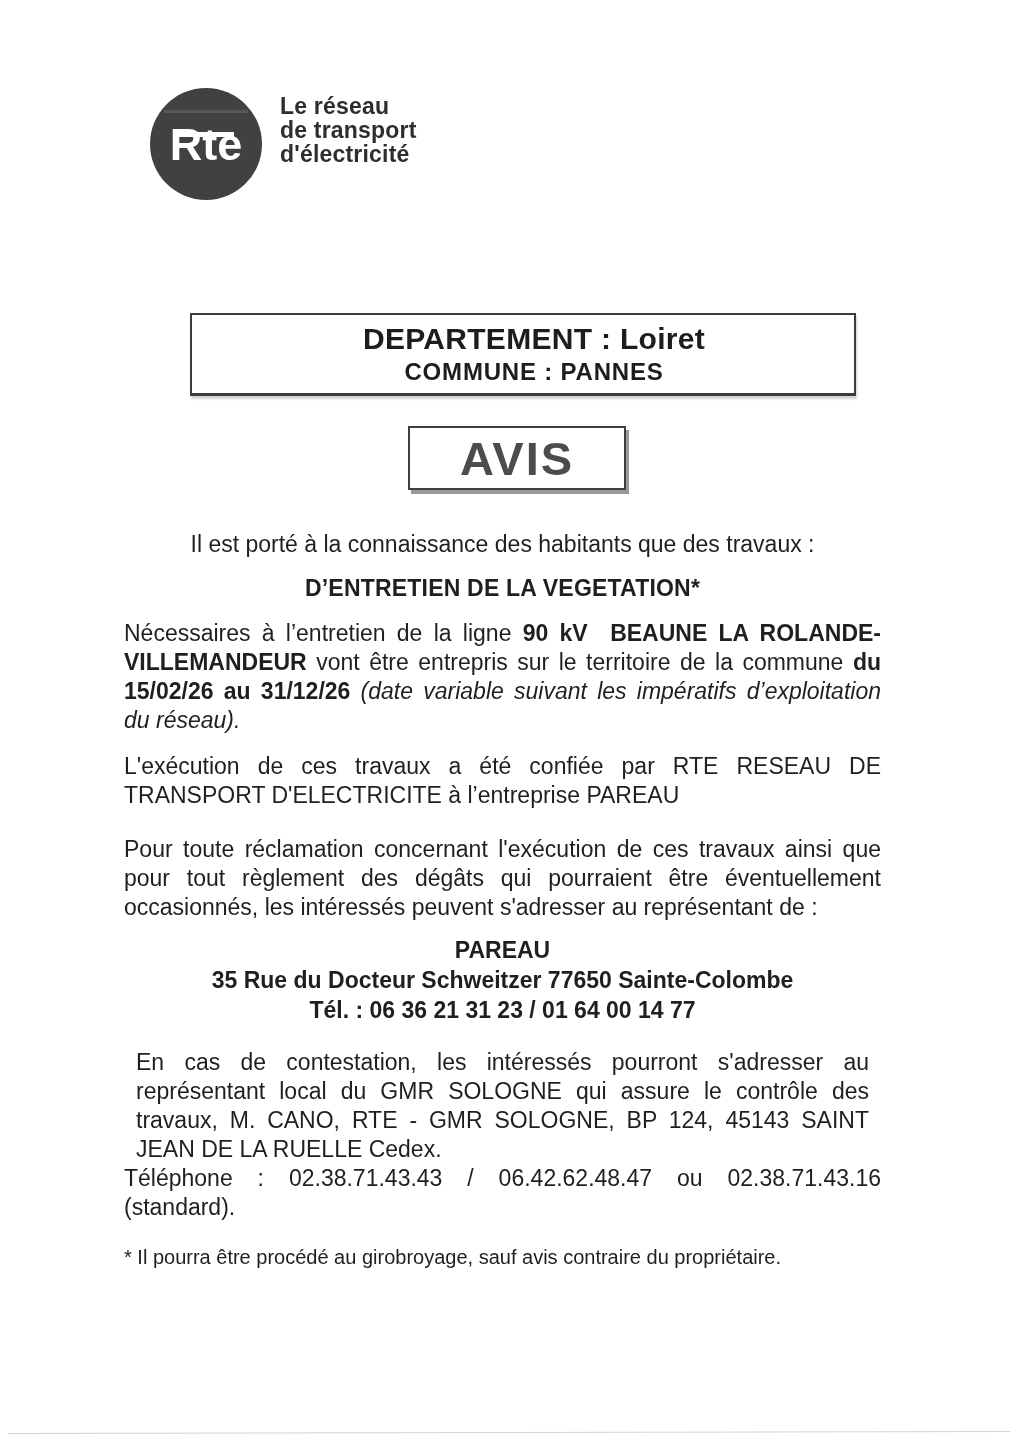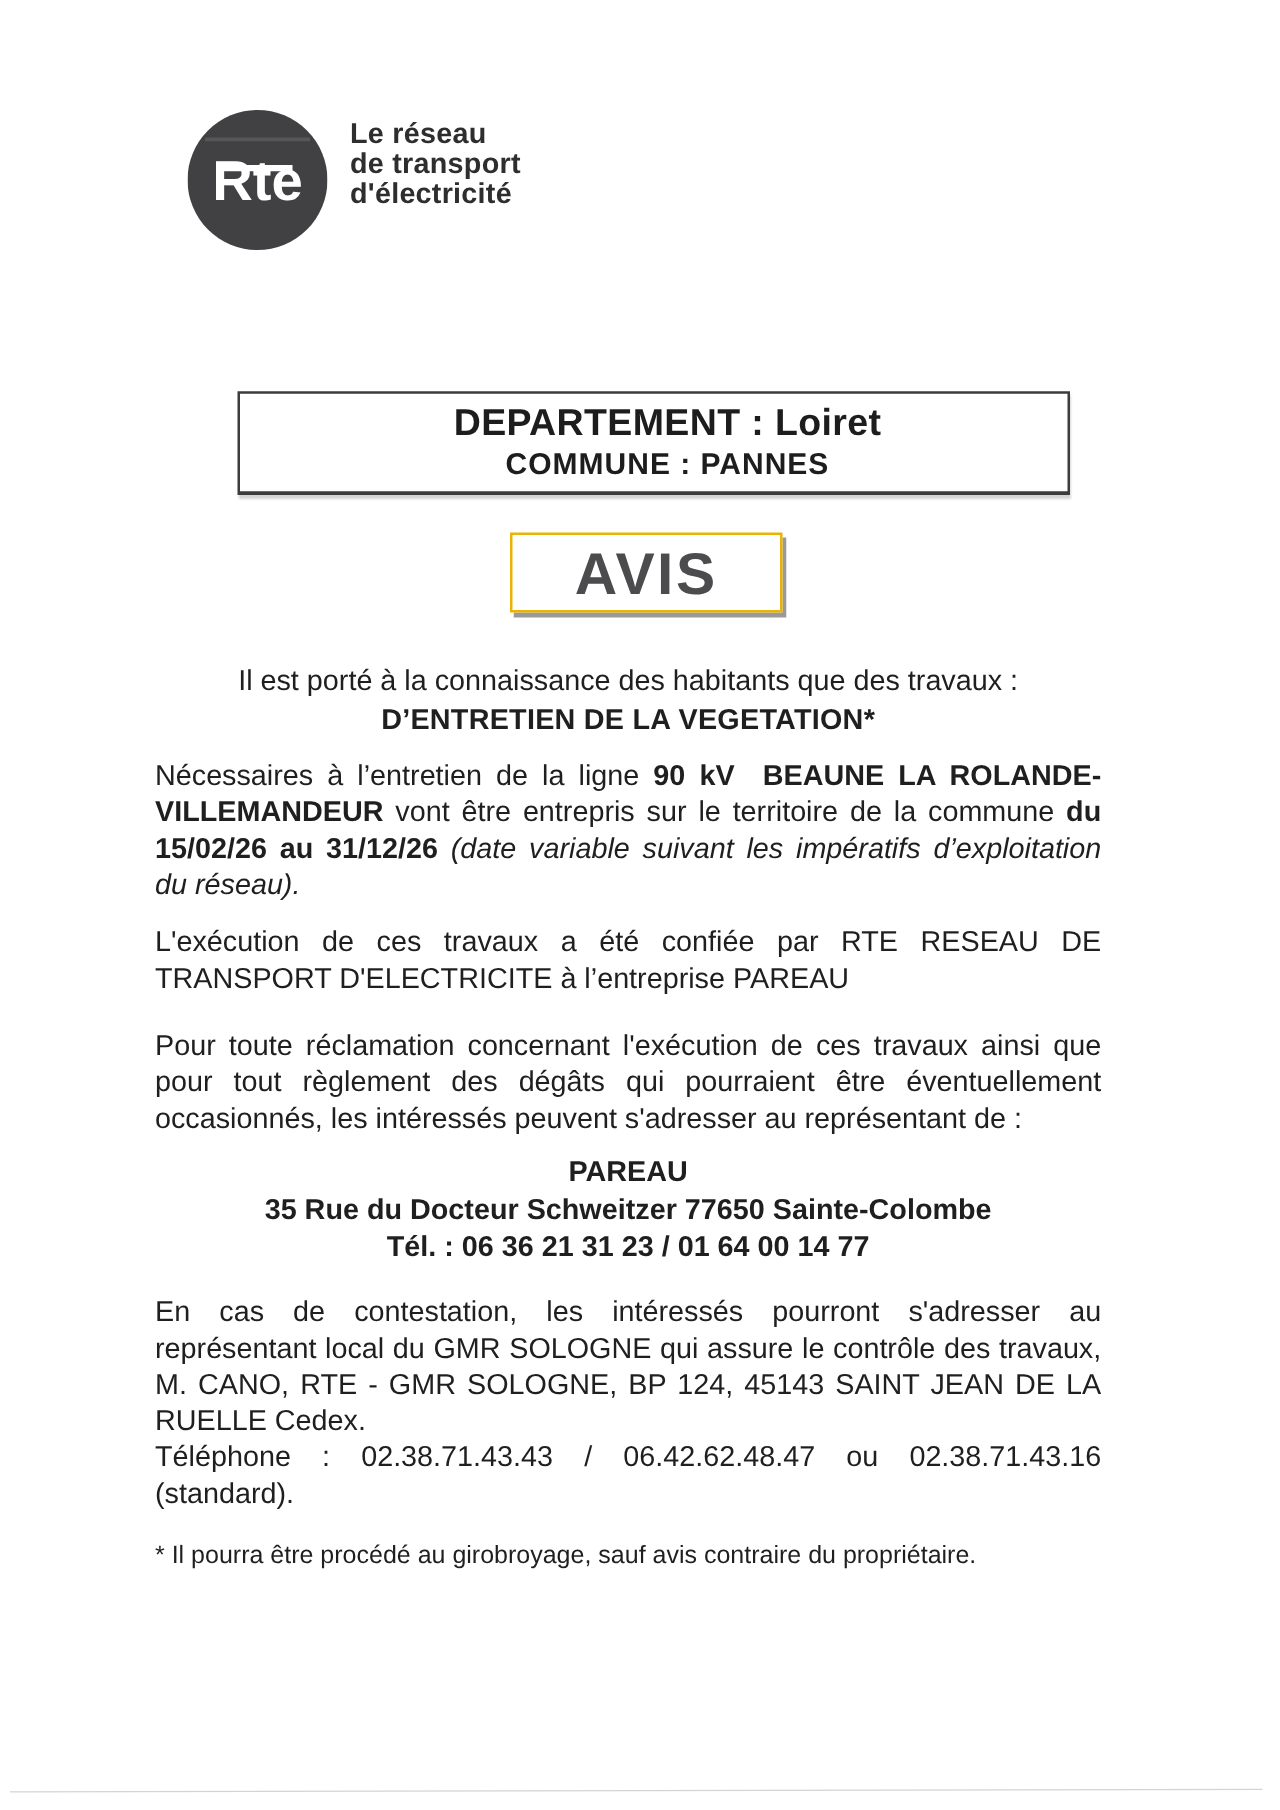--- a/index.html
+++ b/index.html
@@ -23,39 +23,39 @@
     box-shadow:1px 3px 2px rgba(0,0,0,0.18);
     display:flex;flex-direction:column;justify-content:center;align-items:center;
     background:#fff;
     padding-left:22px;
   }
   .dept-line1{font-size:30px;font-weight:bold;color:#1d1d1d;letter-spacing:0.3px;}
   .dept-line2{font-size:24px;font-weight:bold;color:#1d1d1d;letter-spacing:0.8px;margin-top:2px;}
   
   .avis-box{
     position:absolute;left:408px;top:426px;width:214px;height:60px;
-    border:2px solid #eab308;
+    border:2px solid #404040;
     box-shadow:3px 4px 0 rgba(70,70,70,0.55);
     display:flex;justify-content:center;align-items:center;
     background:#fff;
   }
   .avis-label{font-size:47px;font-weight:bold;color:#4c4c4e;letter-spacing:2px;line-height:1;}
   
   .body-col{position:absolute;left:124px;top:530px;width:757px;font-size:23px;line-height:29px;color:#1f1f1f;}
   .t-center{text-align:center;}
   .t-just{text-align:justify;}
   .t-bold{font-weight:bold;}
   p{margin:0;}
   .intro{margin:0;}
-  .subject{margin:2px 0 0;letter-spacing:0.2px;}
+  .subject{margin:15px 0 0;letter-spacing:0.2px;}
   .p1{margin:16px 0 0;}
   .p2{margin:17px 0 0;}
   .p3{margin:25px 0 0;}
   .contact{margin:13px 0 0;line-height:30px;}
-  .p4{margin:23px 0 0;}
+  .p4{margin:23px 12px 0;}
   .p5{margin:0;}
   .footnote{margin:21px 0 16px;font-size:20px;}
   
   .scan-line{
     position:absolute;left:8px;right:14px;bottom:13px;height:2px;
     border-top:1.5px solid #d4d4d4;
     transform:rotate(-0.12deg);
   }
 </style>
 </head>

